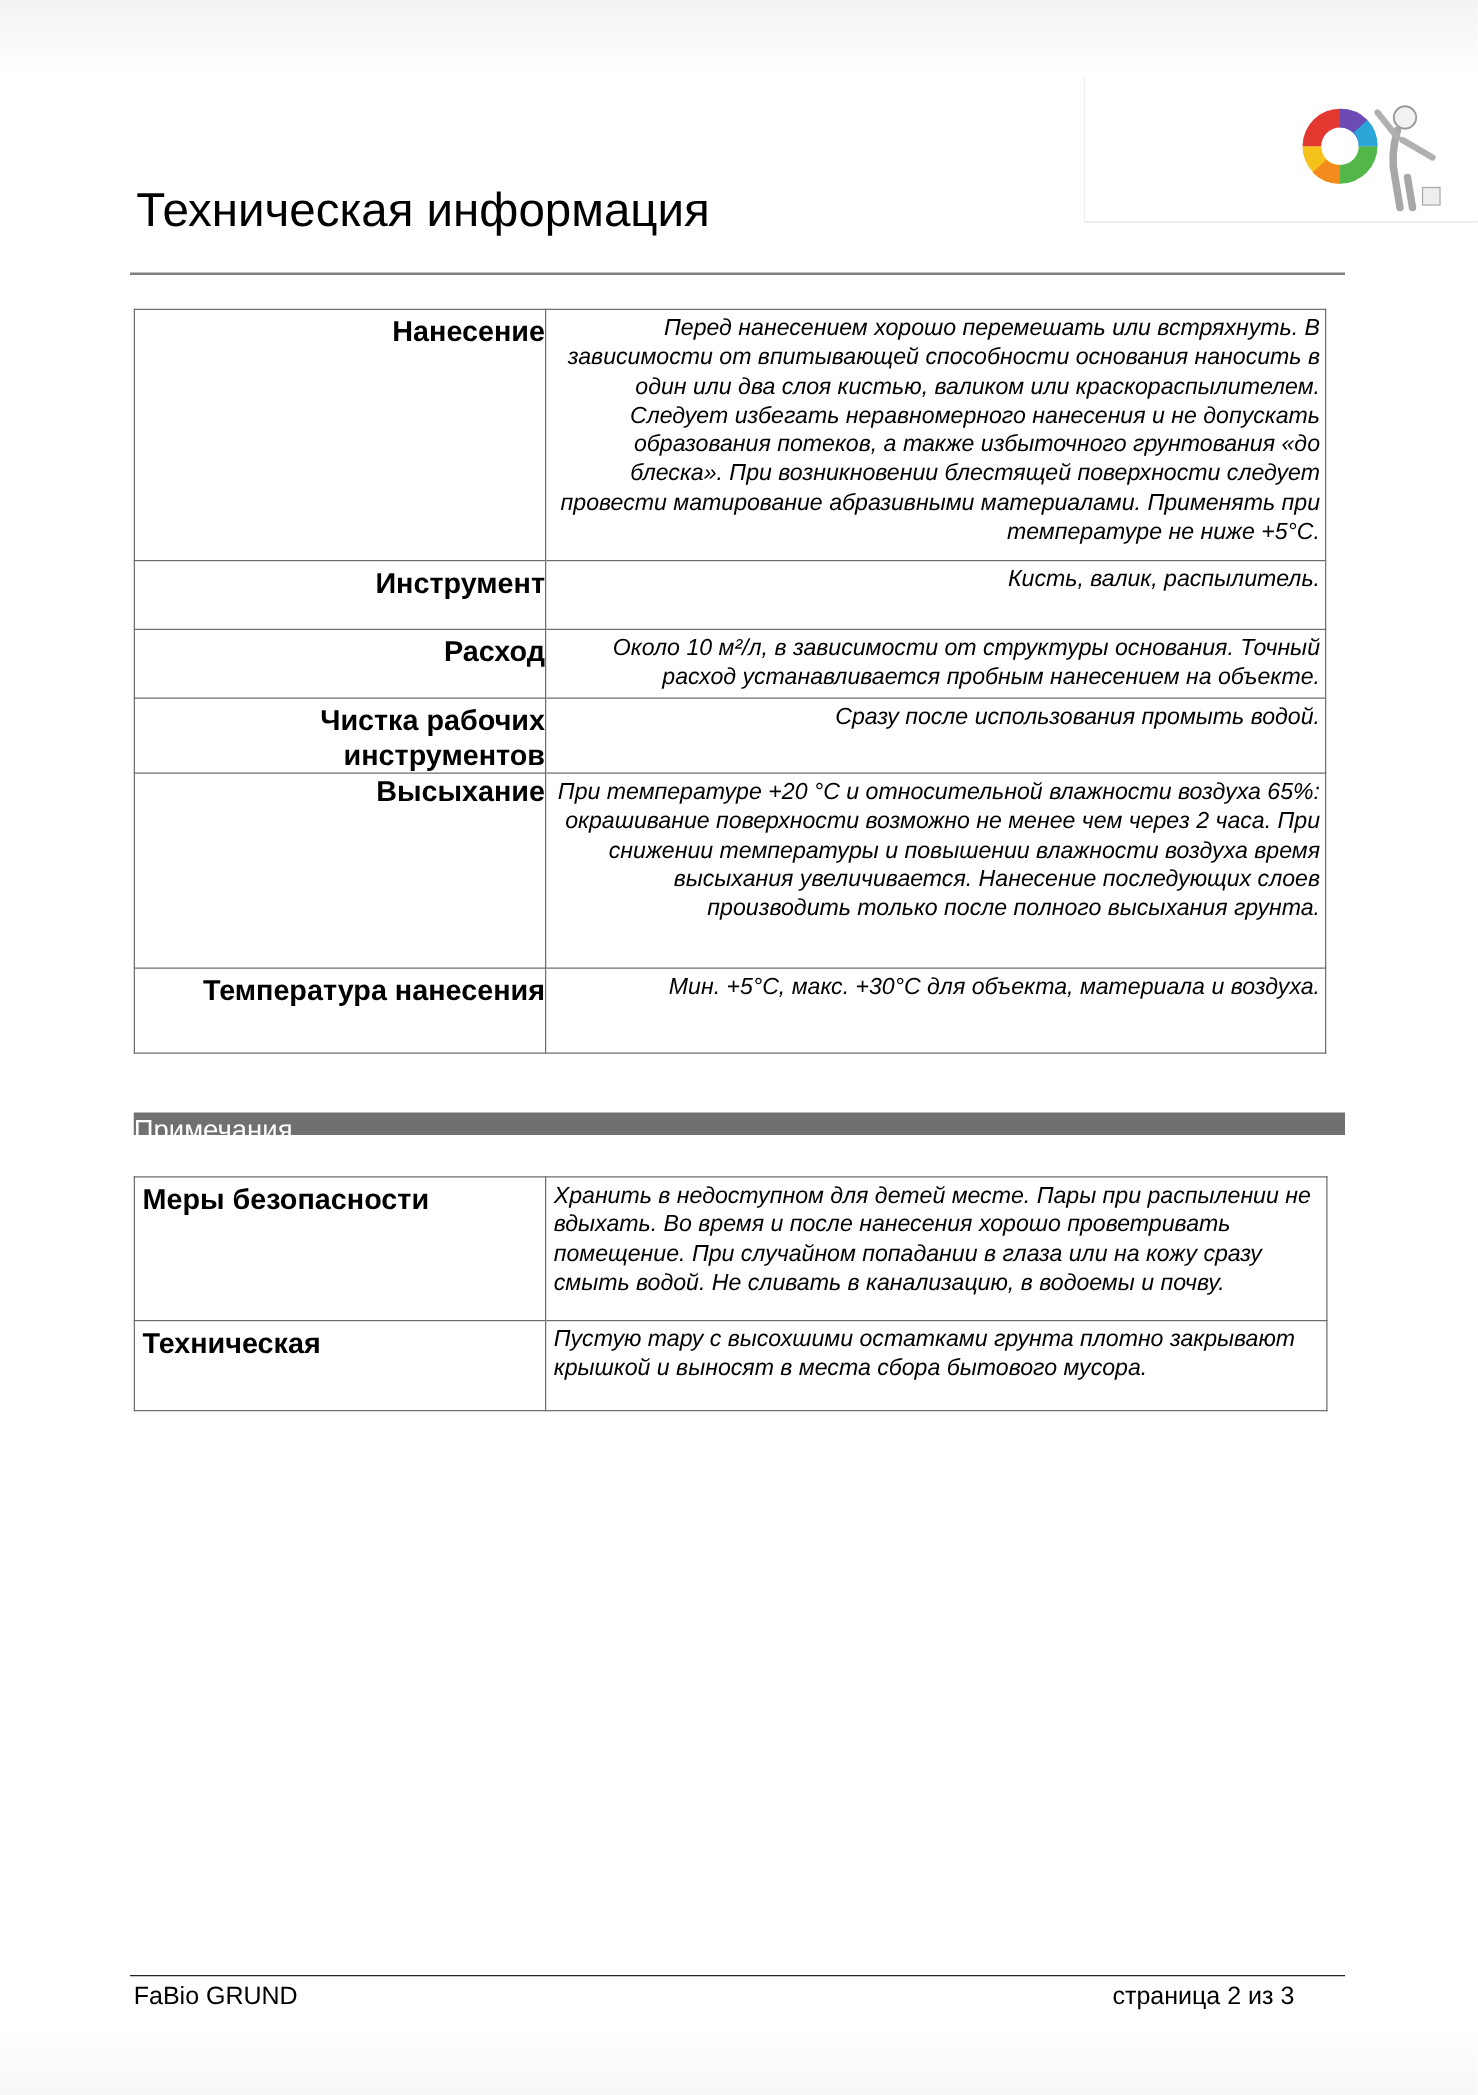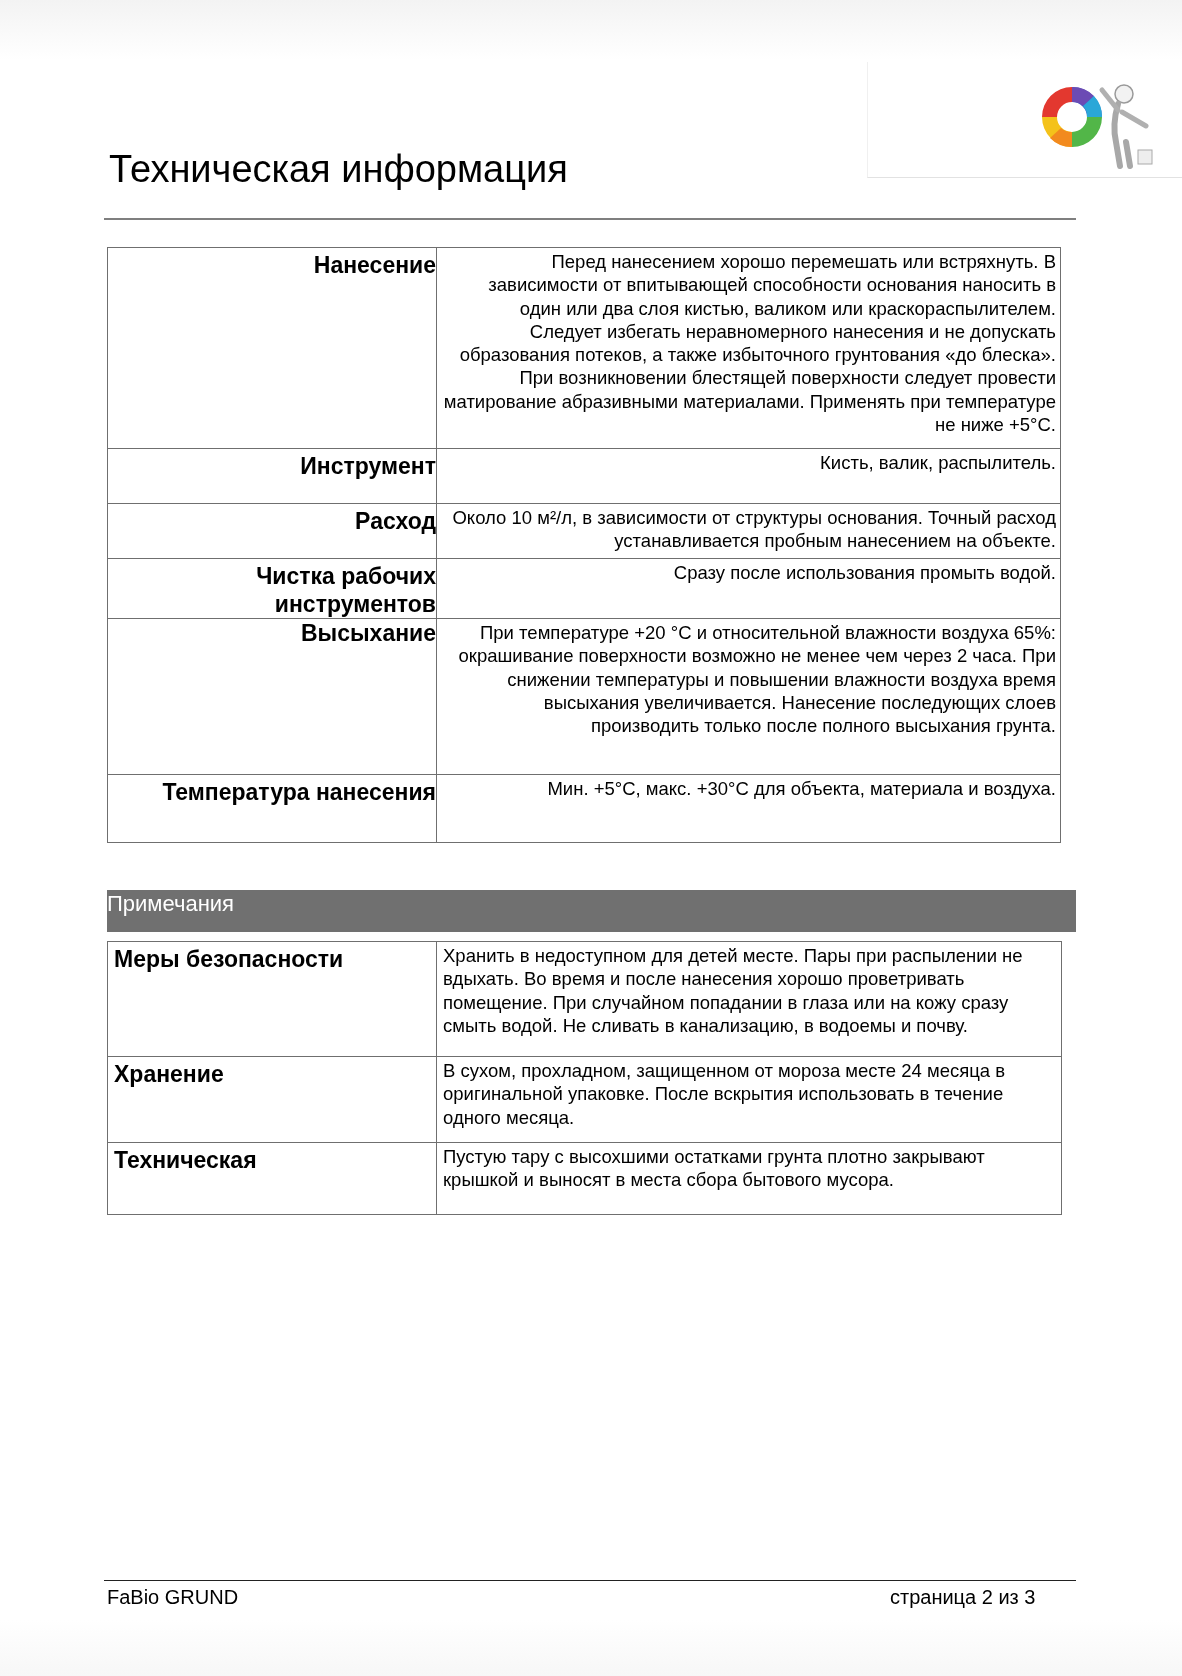--- a/index.html
+++ b/index.html
@@ -16,24 +16,24 @@
   .logo-fa { color: #f5b21c; }
   .logo-bi { color: #1f9e44; }
   .logo-wheel { position: absolute; left: 171px; top: 22px; width: 66px; height: 66px; }
   .logo-figure { position: absolute; left: 222px; top: 18px; width: 66px; height: 90px; }
   .page-title { position: absolute; left: 107px; top: 146px; font-size: 38px; font-weight: normal; margin: 2px; }
   .title-rule { position: absolute; left: 104px; top: 218px; width: 972px; height: 2px; background: #7f7f7f; }
 
   table.info { position: absolute; border-collapse: collapse; table-layout: fixed; }
   table.info td { border: 1.5px solid #6f6f6f; vertical-align: top; padding: 0; }
   td.label { font-weight: bold; font-size: 23px; padding: 3px 0 0 6px !important; line-height: 28px; }
-  td.value { font-size: 18.5px; line-height: 23.3px; padding: 2px 4px 0 6px !important; }
+  td.value { font-size: 18.5px; line-height: 23.3px; padding: 2px 4px 0 6px !important; font-style: italic; }
 
   .section-bar {
-    position: absolute; left: 107px; top: 890px; width: 969px; height: 42px;
+    position: absolute; left: 107px; top: 890px; width: 969px; height: 18px;
     background: #707070; color: #fff; font-size: 22px; line-height: 27px; padding-left: 0;
   }
   .footer-rule { position: absolute; left: 104px; top: 1580px; width: 972px; height: 1px; background: #222; }
   .footer-left { position: absolute; left: 107px; top: 1586px; font-size: 20px; }
   .footer-right { position: absolute; left: 890px; top: 1586px; font-size: 20px; }
 </style>
 </head>
 <body>
 
 <div class="logo-box">
@@ -104,24 +104,20 @@
 <table class="info" style="left:107px; top:941px; width:954px;">
   <colgroup>
       <col style="width:329px">
       <col style="width:625px">
     </colgroup>
   <tbody>
       <tr style="height:115px">
     <td class="label">Меры безопасности</td>
     <td class="value">Хранить в недоступном для детей месте. Пары при распылении не вдыхать. Во время и после нанесения хорошо проветривать помещение. При случайном попадании в глаза или на кожу сразу смыть водой. Не сливать в канализацию, в водоемы и почву.</td>
   </tr>
-  <tr style="height:86px">
-    <td class="label">Хранение</td>
-    <td class="value">В сухом, прохладном, защищенном от мороза месте 24 месяца в оригинальной упаковке. После вскрытия использовать в течение одного месяца.</td>
-  </tr>
   <tr style="height:72px">
     <td class="label">Техническая</td>
     <td class="value">Пустую тару с высохшими остатками грунта  плотно закрывают крышкой и выносят в места сбора бытового мусора.</td>
   </tr>
 </tbody>
   </table>
 
 <div class="footer-rule"></div>
 <div class="footer-left">FaBio GRUND</div>
 <div class="footer-right">страница 2 из 3</div>

